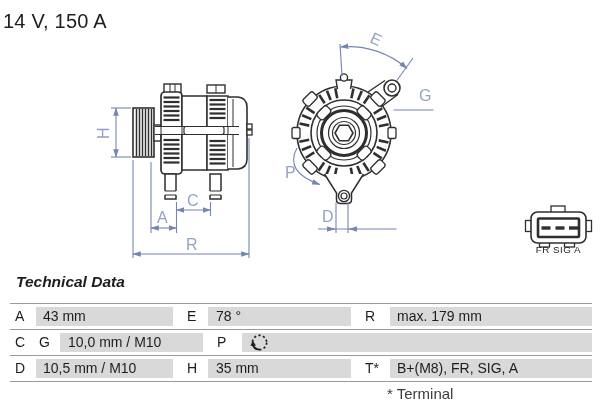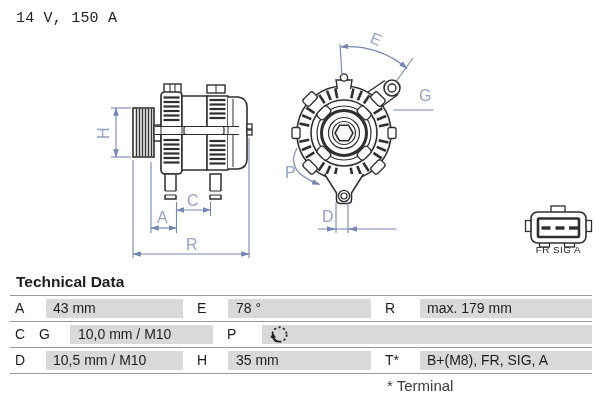--- a/index.html
+++ b/index.html
@@ -1,30 +1,30 @@
 <!DOCTYPE html>
 <html><head>
 <meta charset="utf-8">
 <style>
   html,body{margin:0;padding:0;}
   body{width:600px;height:400px;background:#ffffff;font-family:"Liberation Sans",sans-serif;position:relative;overflow:hidden;}
-  .page-title{position:absolute;left:16px;top:10px;font-size:15px;color:#1d1d1b;letter-spacing:.2px;font-family:Liberation Mono, monospace;}
+  .page-title{position:absolute;left:3px;top:10px;font-size:20px;color:#1d1d1b;letter-spacing:.2px;}
   svg.drawing{position:absolute;left:0;top:0;}
   .dk{stroke:#2f2f2f;fill:none;}
   .dkf{stroke:#2f2f2f;fill:#ffffff;}
   .bl{stroke:#7486b2;fill:none;stroke-width:1.1;}
   .dimtxt{fill:#96a2c4;font-size:16px;font-family:"Liberation Sans",sans-serif;}
   .contxt{fill:#222222;font-size:9.8px;letter-spacing:.05em;font-family:"Liberation Sans",sans-serif;}
   
   .tech{position:absolute;left:10px;top:272px;width:582px;}
-  .tech h2{margin:0 0 0 6px;font-size:15.5px;font-weight:bold;color:#1d1d1b;height:23px;line-height:20px;}
+  .tech h2{margin:0 0 8px 6px;font-size:15.5px;font-weight:bold;color:#1d1d1b;height:23px;line-height:20px;font-style:italic;}
   .trow{border-top:1px solid #9a9a9a;padding:3px 0;display:flex;align-items:stretch;}
   .trow.last{border-bottom:1px solid #9a9a9a;}
   .cl{flex:none;height:19px;line-height:19px;font-size:14px;color:#1d1d1b;padding-left:5px;background:#ffffff;}
-  .cv{flex:none;height:19px;line-height:19px;font-size:14px;color:#1d1d1b;background:#d9d9d9;padding-left:7px;margin-left:12px;}
+  .cv{flex:none;height:19px;line-height:19px;font-size:14px;color:#1d1d1b;background:#d9d9d9;padding-left:7px;margin-left:2px;}
   .l1{width:19px;}  .v1{width:130px;margin-right:9px;}
   .l2{width:19px;}  .v2{width:135px;margin-right:9px;padding-left:8px;}
   .l3{width:23px;}  .v3{flex:1;}
   .footnote{font-size:15px;color:#3c3c3c;padding-left:377px;padding-top:3px;}
   .roticon{display:inline-block;vertical-align:middle;margin-top:-2px;}
 </style>
 </head>
 <body>
 
 <div class="page-title">14 V, 150 A</div>

